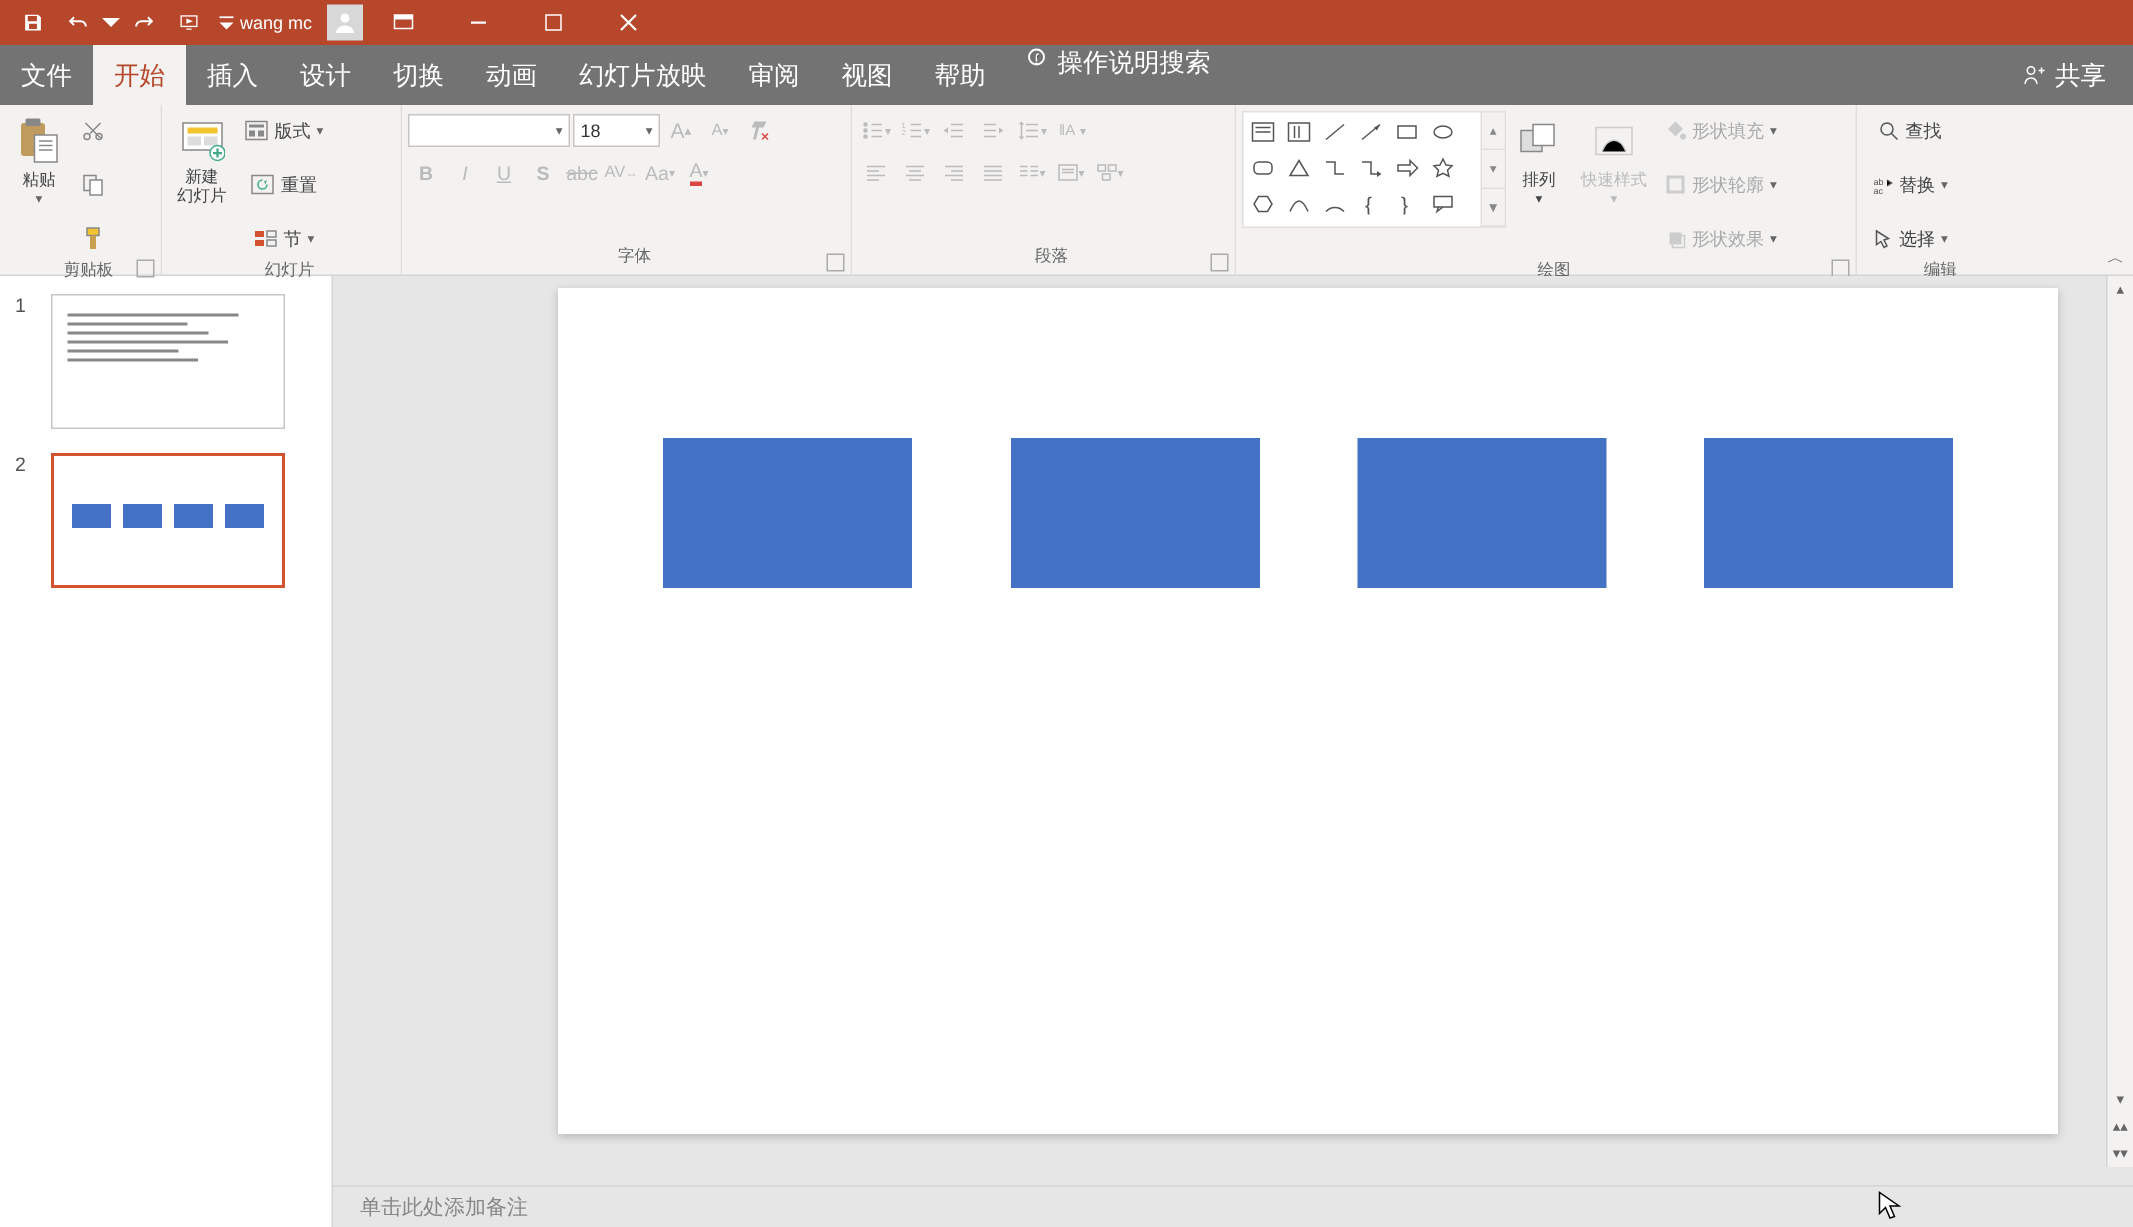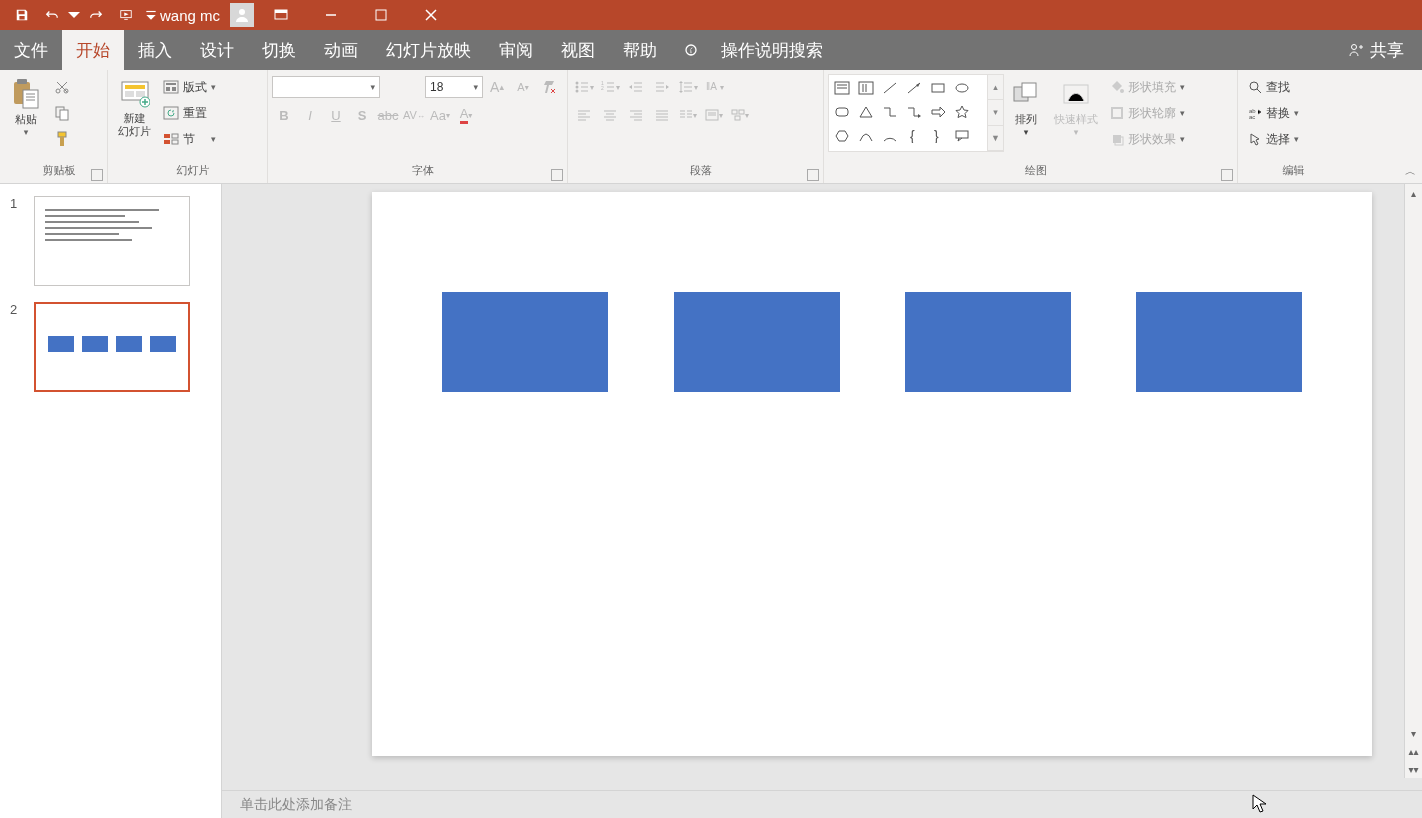--- a/index.html
+++ b/index.html
@@ -5,46 +5,46 @@
 * { margin: 0; padding: 0; box-sizing: border-box; font-family: "Microsoft YaHei", "Segoe UI", sans-serif; }
 body { width: 1422px; height: 818px; background: #e6e6e6; overflow: hidden; position: relative; }
 
 
 .titlebar { height: 30px; background: #b7472a; display: flex; align-items: center; color: #fff; font-size: 12px; }
 .qat { display: flex; align-items: center; gap: 2px; padding-left: 8px; }
 .qat-btn { width: 28px; height: 28px; display: flex; align-items: center; justify-content: center; color: #fff; }
 .qat-btn svg { width: 14px; height: 14px; }
 .title-center { flex: 1; text-align: center; font-size: 13px; }
 .title-right { display: flex; align-items: center; gap: 4px; padding-right: 4px; }
-.user-name { font-size: 15px; margin-right: 6px; }
+.user-name { font-size: 12px; margin-right: 6px; }
 .avatar { width: 24px; height: 24px; background: #d8d8d8; display: flex; align-items: center; justify-content: center; }
 .win-btn { width: 46px; height: 30px; display: flex; align-items: center; justify-content: center; color: #fff; }
 
 
 .ribbon-tabs { height: 40px; background: #737373; display: flex; align-items: stretch; color: #fff; font-size: 17px; }
 .rtab { padding: 0 14px; display: flex; align-items: center; cursor: pointer; }
 .rtab.active { background: #f3f2f1; color: #b7472a; }
-.tell-me { display: flex; align-items: center; gap: 22px; padding: 0 12px; }
+.tell-me { display: flex; align-items: flex-start; gap: 6px; padding: 0 12px; }
 .share-area { margin-left: auto; display: flex; align-items: center; padding: 0 18px; gap: 6px; }
 
 
 .ribbon { height: 114px; background: #f3f2f1; border-bottom: 1px solid #d4d4d4; display: flex; position: relative; }
 .rgroup { border-right: 1px solid #e1dfdd; display: flex; flex-direction: column; }
 .rgroup-body { flex: 1; display: flex; align-items: flex-start; padding: 4px 4px 0 4px; }
 .rgroup-label { height: 20px; text-align: center; font-size: 11px; color: #666; position: relative; padding-left: 11px; }
 .dlg-launcher { position: absolute; right: 4px; bottom: 2px; width: 12px; height: 12px; border: 1px solid #aaa; }
 .big-btn { display: flex; flex-direction: column; align-items: center; justify-content: flex-end; padding: 4px 6px; font-size: 11px; color: #444; min-width: 44px; }
 .big-btn .icon-lg { width: 32px; height: 32px; display: flex; align-items: center; justify-content: center; margin-bottom: 2px; }
-.col { display: flex; flex-direction: column; gap: 4px; padding: 2px; }
+.col { display: flex; flex-direction: column; gap: 14px; padding: 2px; align-items: center; }
 .row { display: flex; align-items: center; gap: 2px; }
 .small-btn { width: 24px; height: 22px; display: flex; align-items: center; justify-content: center; color: #888; font-size: 13px; }
 .small-btn.disabled { color: #bbb; }
 .txt-item { display: flex; align-items: center; gap: 4px; font-size: 12px; color: #444; padding: 1px 4px; height: 22px; }
 .font-box { width: 108px; height: 22px; border: 1px solid #c8c6c4; background: #fff; display: flex; align-items: center; padding: 0 4px; font-size: 12px; color: #888; }
-.size-box { width: 58px; height: 22px; border: 1px solid #c8c6c4; background: #fff; display: flex; align-items: center; padding: 0 4px; font-size: 12px; color: #333; margin-left: 43px; }
+.size-box { width: 58px; height: 22px; border: 1px solid #c8c6c4; background: #fff; display: flex; align-items: center; padding: 0 4px; font-size: 12px; color: #333; }
 .dd-arrow { margin-left: auto; font-size: 9px; color: #666; }
 .shapes-gallery { width: 160px; height: 78px; border: 1px solid #e1dfdd; background: #fff; display: flex; flex-wrap: wrap; padding: 2px; gap: 2px; align-content: flex-start; }
 .shape-cell { width: 22px; height: 22px; display: flex; align-items: center; justify-content: center; color: #555; }
 .gallery-scroll { width: 16px; height: 78px; border: 1px solid #e1dfdd; border-left: none; display: flex; flex-direction: column; }
 .gallery-scroll div { flex: 1; display: flex; align-items: center; justify-content: center; font-size: 9px; color: #888; border-bottom: 1px solid #e1dfdd; }
 .collapse-ribbon { position: absolute; right: 6px; bottom: 4px; font-size: 11px; color: #666; }
 
 
 .main { display: flex; height: calc(818px - 30px - 40px - 114px); }
 .slide-panel { width: 222px; background: #fff; border-right: 1px solid #d4d4d4; overflow-y: auto; padding: 8px 0; }

